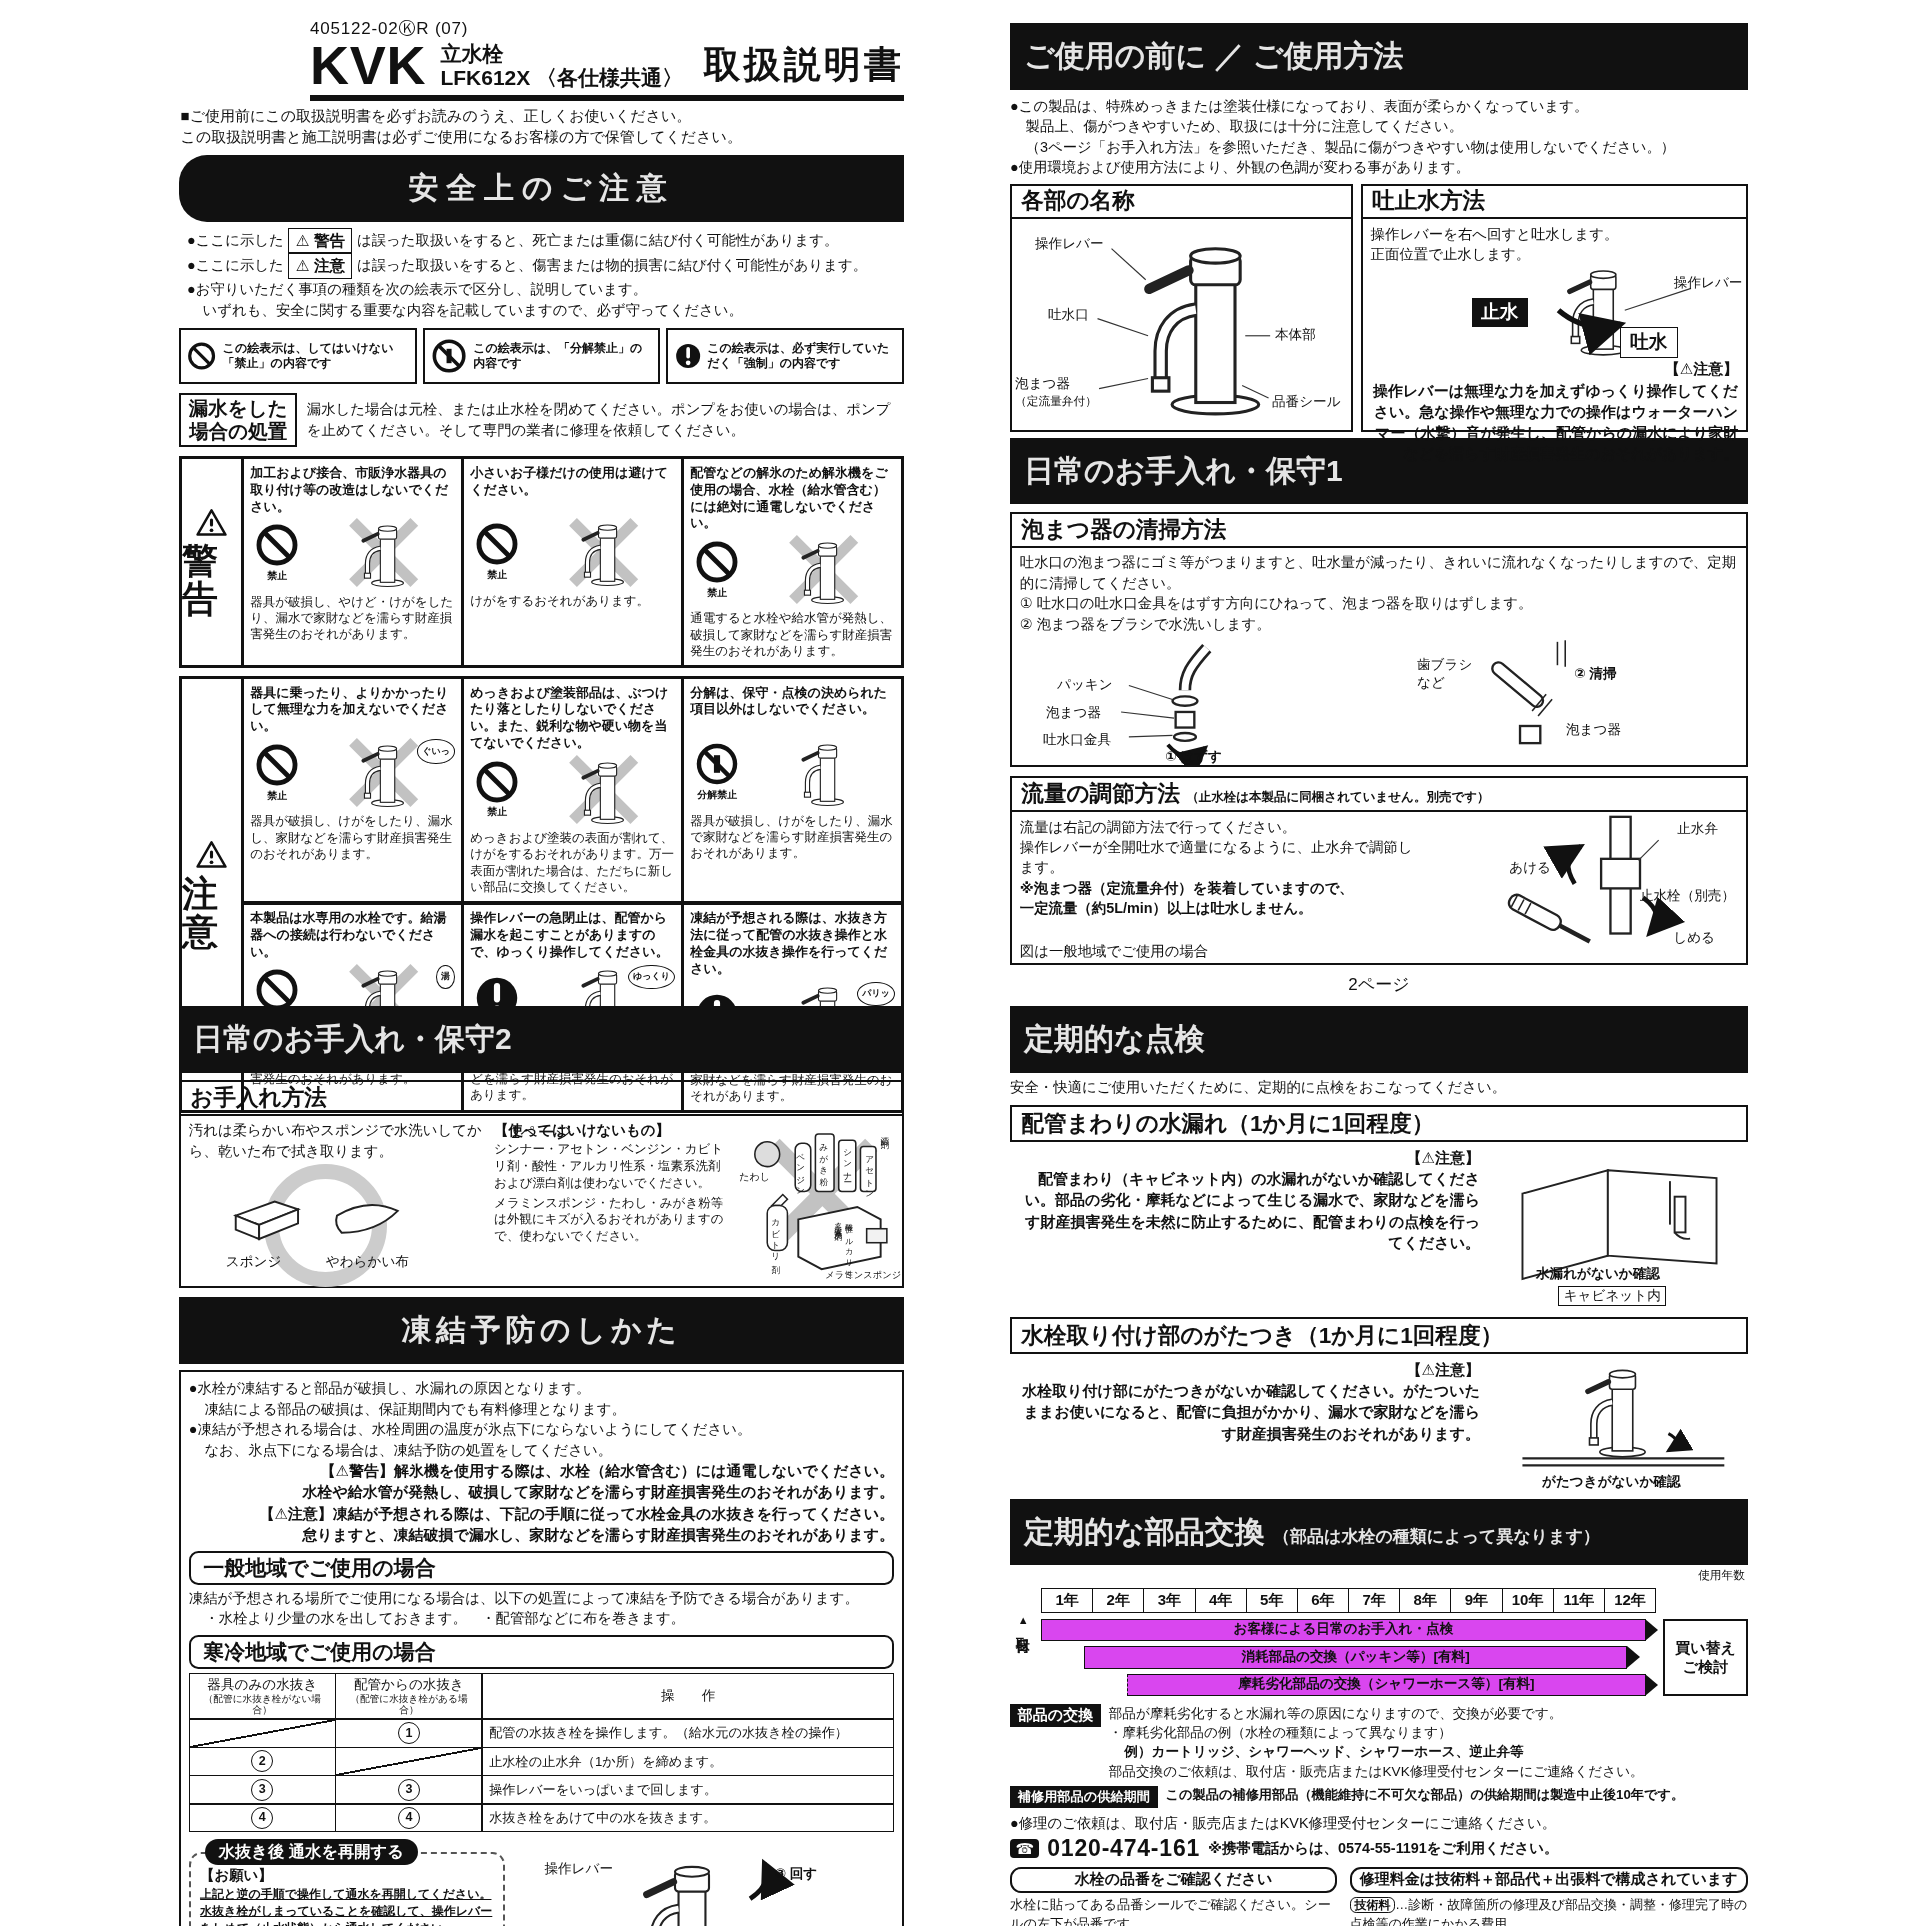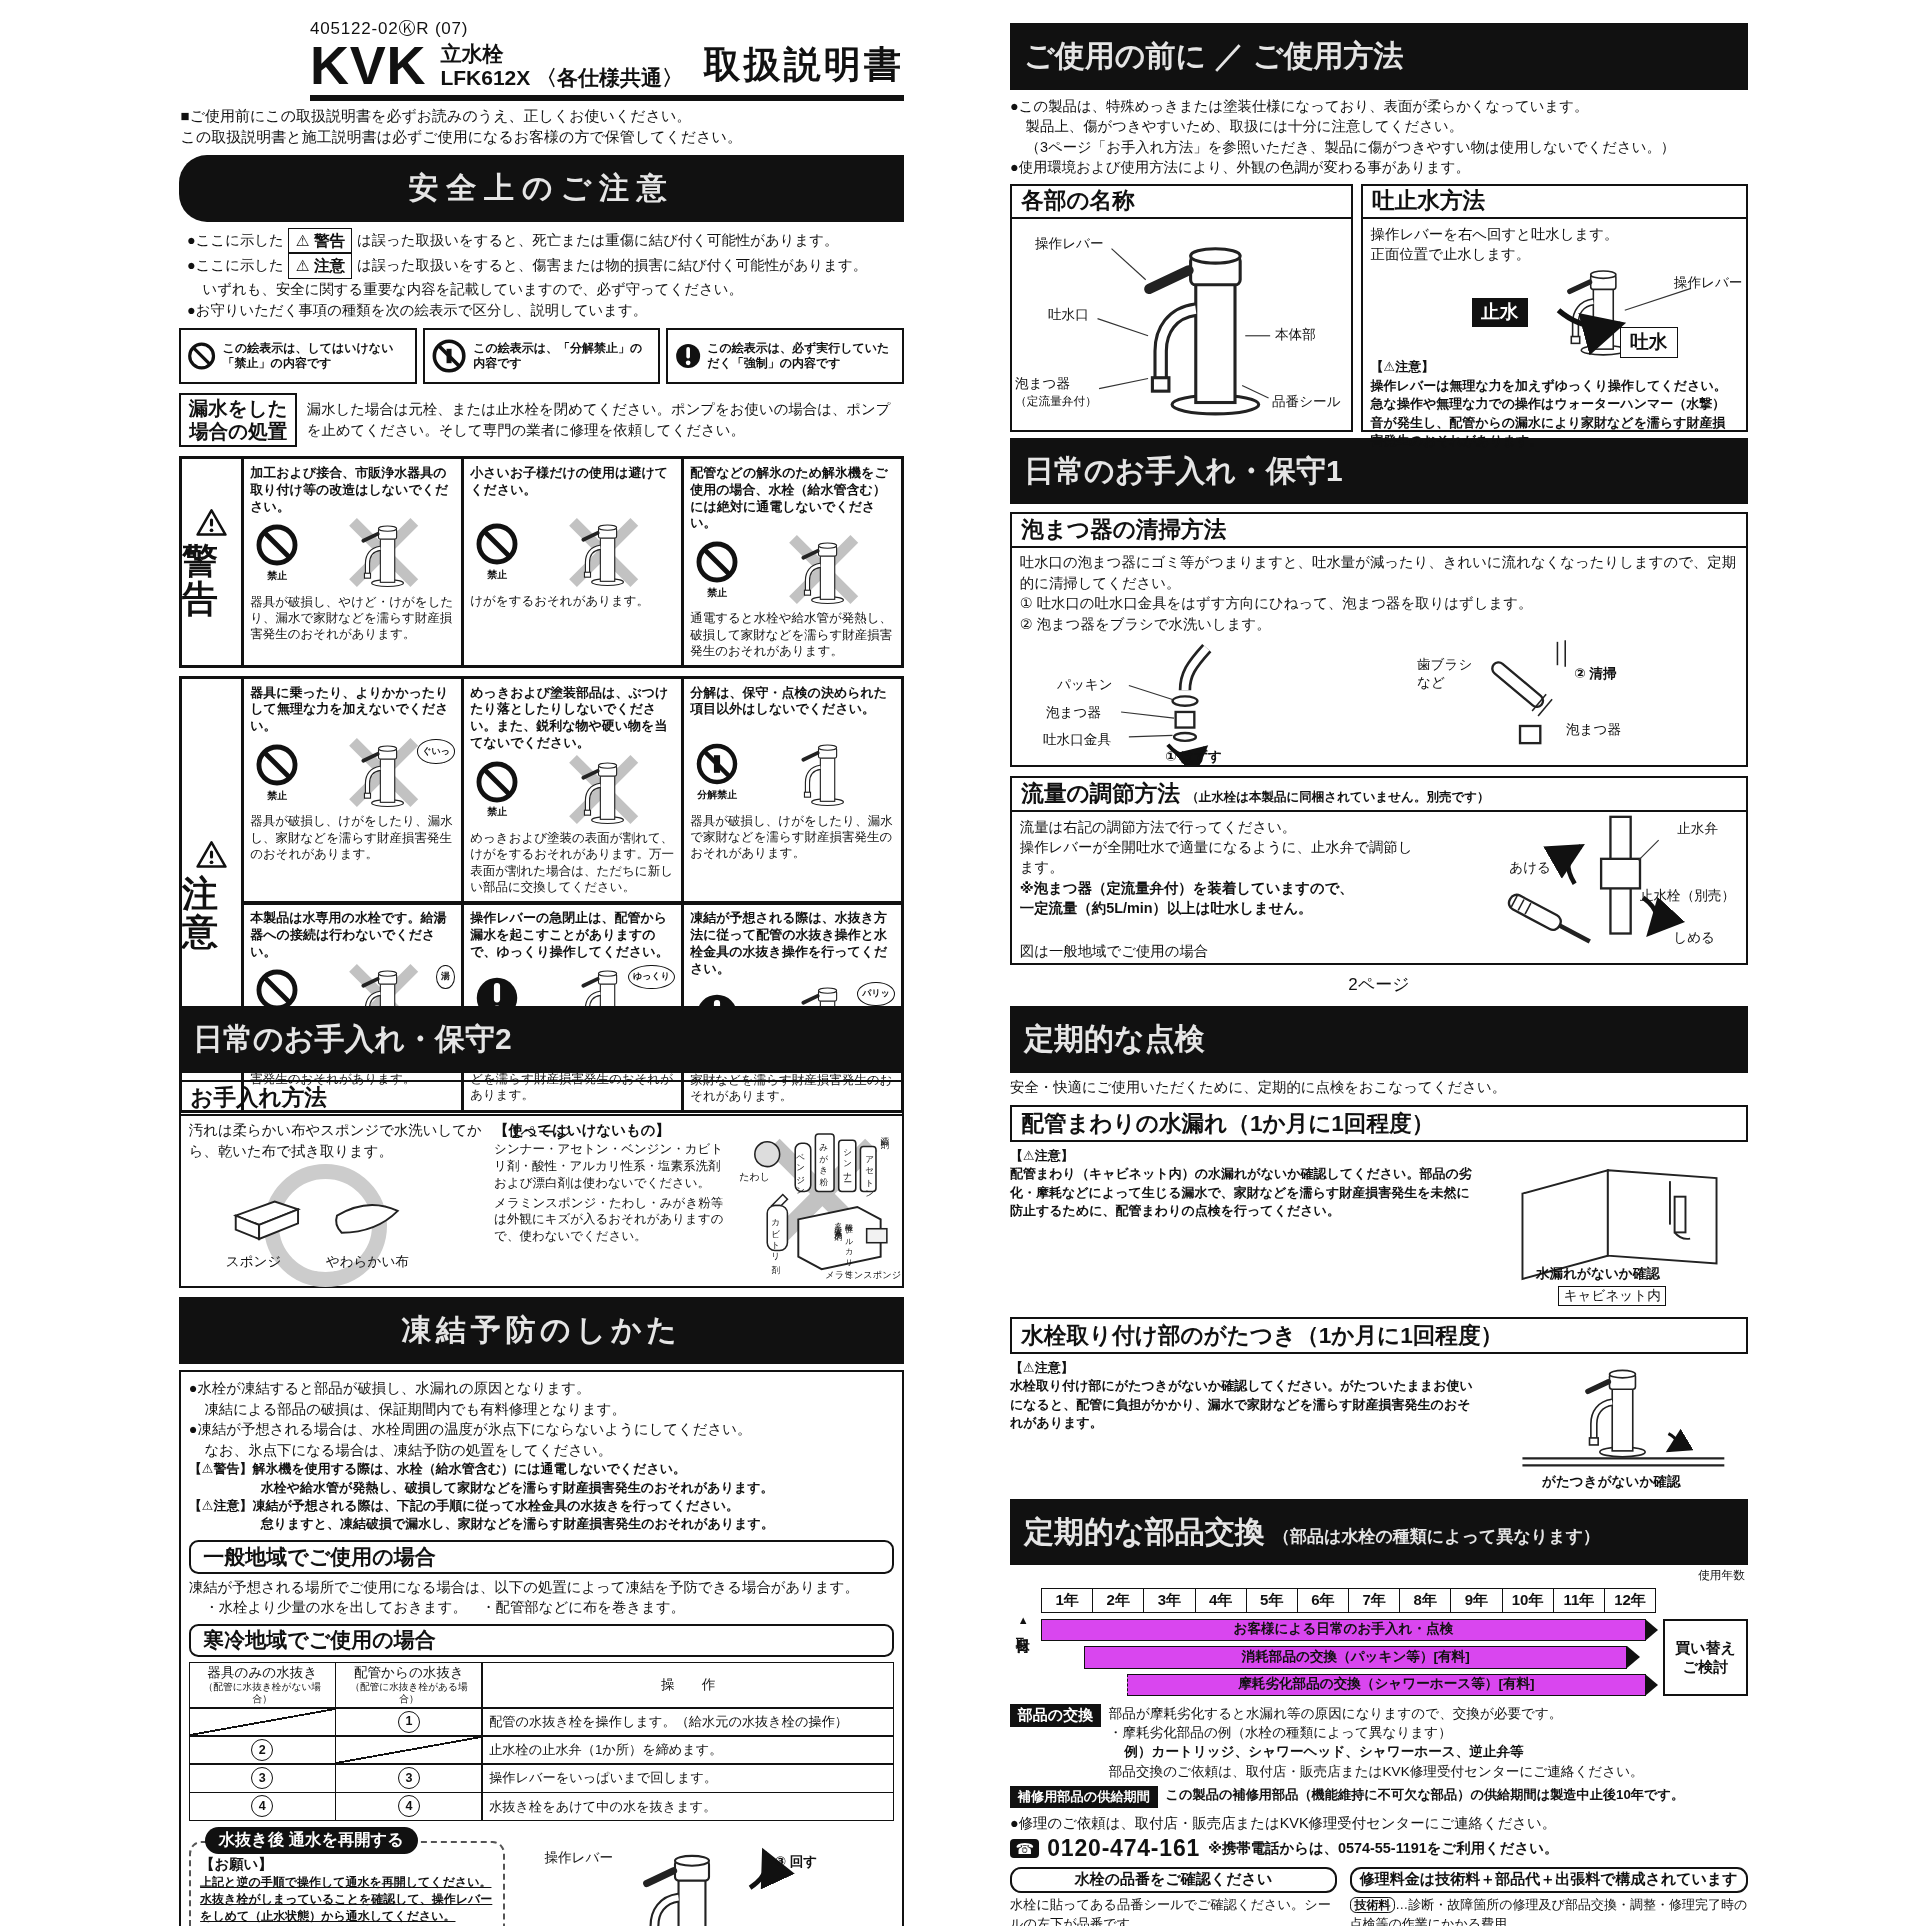--- a/index.html
+++ b/index.html
@@ -51,21 +51,21 @@
   .ill svg.x{position:absolute;left:18%;top:0;width:64%;height:100%;}
   .ill svg.f{position:absolute;left:30%;top:1.6px;width:56px;height:70px;}
   .bub{position:absolute;right:0;top:3.1px;border:1.6px solid #111;border-radius:50%;padding:4.7px 3.9px;font-size:9px;font-weight:bold;background:#fff;}
   .cc{font-size:12.5px;line-height:1.3;margin-top:3.1px;}
 
   
   .secbox{border:2.3px solid #111;}
   .sectitle{font-size:22.6px;font-weight:bold;padding:1.6px 9.3px;border-bottom:2.3px solid #111;line-height:1.25;}
   .sectitle .note{font-size:12.5px;font-weight:bold;}
   .txt{font-size:14.4px;line-height:1.42;}
-  .caut{font-weight:bold;font-size:13px;line-height:1.42;}
+  .caut{font-weight:bold;font-size:15px;line-height:1.42;text-align:right;}
   .halfrow{display:flex;gap:7.8px;margin:6.2px 0;}
   .half{border:2.3px solid #111;flex:1;position:relative;}
   .diag{position:relative;}
   .lab{position:absolute;font-size:13.6px;white-space:nowrap;}
   .lab.b{font-weight:bold;}
   .blacktag{background:#111;color:#fff;font-weight:bold;font-size:18.7px;padding:1.6px 9.3px;display:inline-block;}
   .whitetag{border:1.6px solid #111;font-weight:bold;font-size:18.7px;padding:1.6px 9.3px;display:inline-block;background:#fff;}
 
   
   .roundtitle{border:2.3px solid #111;border-radius:9.3px;font-size:21px;font-weight:bold;padding:1.6px 12.5px;line-height:1.25;}
@@ -161,22 +161,22 @@
     <div class="noteln">
         <span>●ここに示した</span>
         <span class="wbox">⚠ 警告</span>
         <span>は誤った取扱いをすると、死亡または重傷に結び付く可能性があります。</span>
       </div>
     <div class="noteln">
         <span>●ここに示した</span>
         <span class="wbox">⚠ 注意</span>
         <span>は誤った取扱いをすると、傷害または物的損害に結び付く可能性があります。</span>
       </div>
+    <div class="noteln">●お守りいただく事項の種類を次の絵表示で区分し、説明しています。</div>
     <div class="noteln ind">いずれも、安全に関する重要な内容を記載していますので、必ず守ってください。</div>
-    <div class="noteln">●お守りいただく事項の種類を次の絵表示で区分し、説明しています。</div>
   </div>
 
   <div class="picto-row">
     <div class="pbox">
         <svg class="s56" viewBox="0 0 36.9531 56" width="29" height="44">
           <use href="#no"></use>
         </svg>
         <span>この絵表示は、してはいけない「禁止」の内容です</span>
       </div>
     <div class="pbox">

